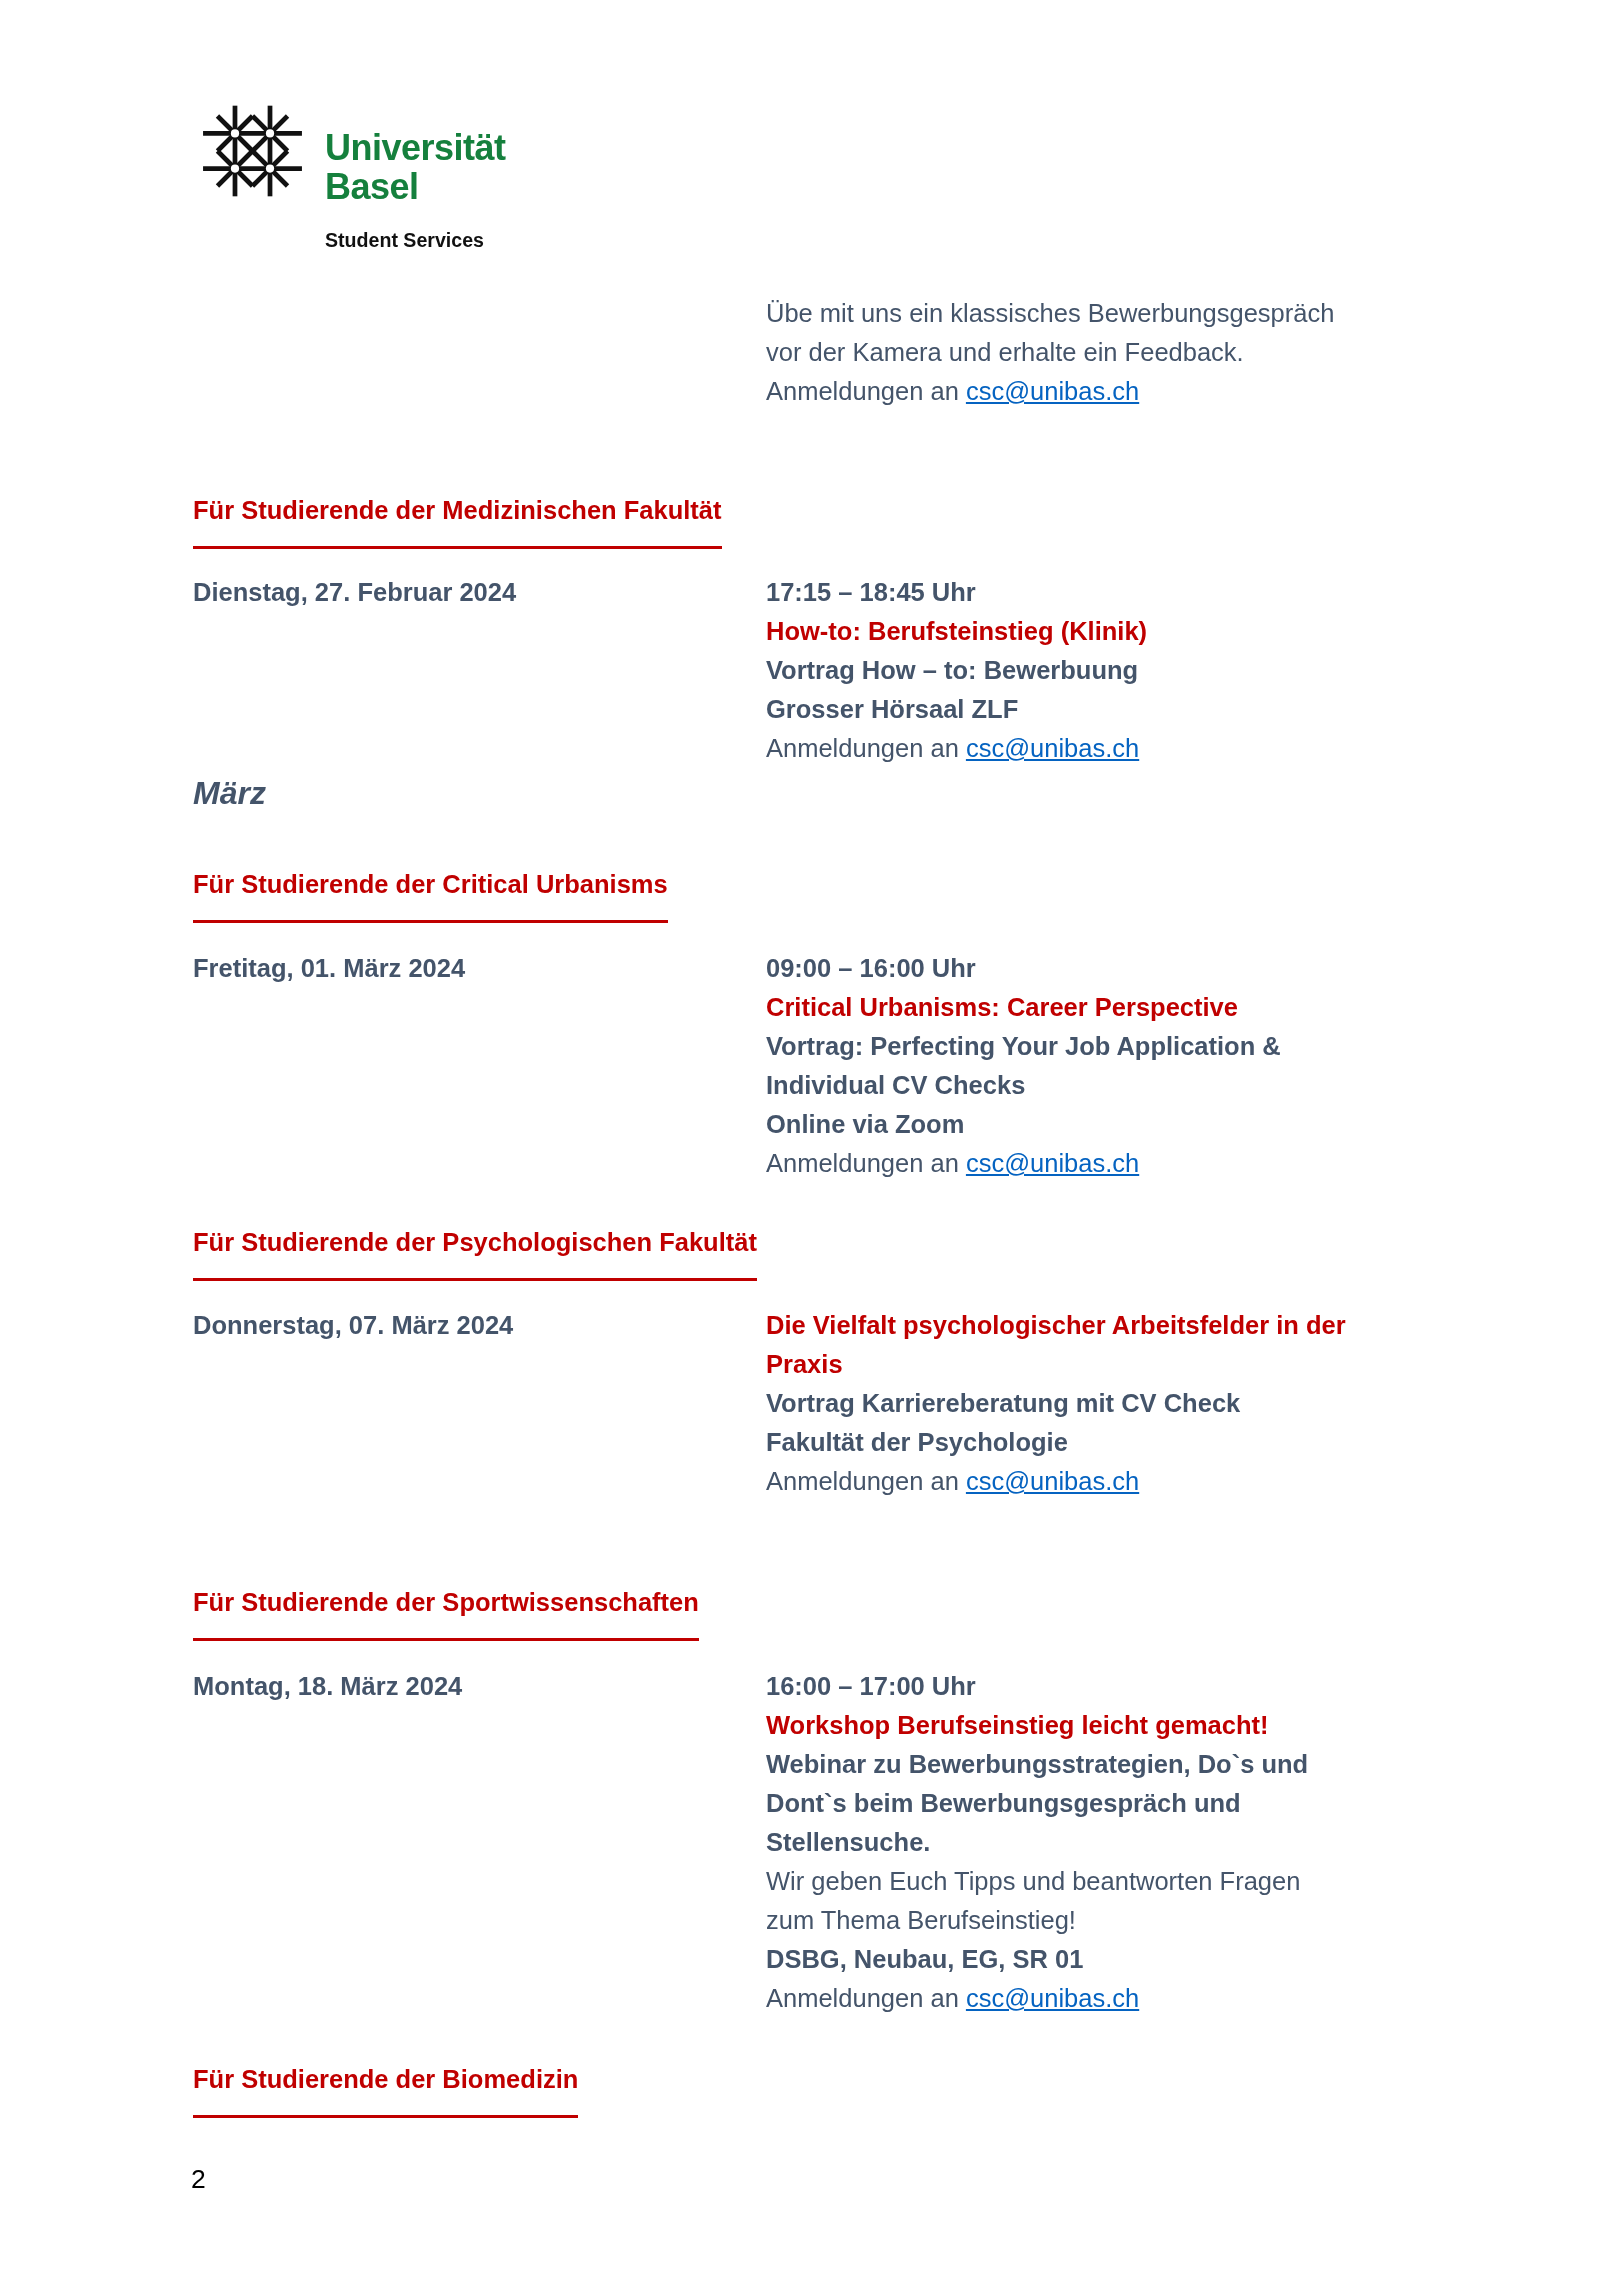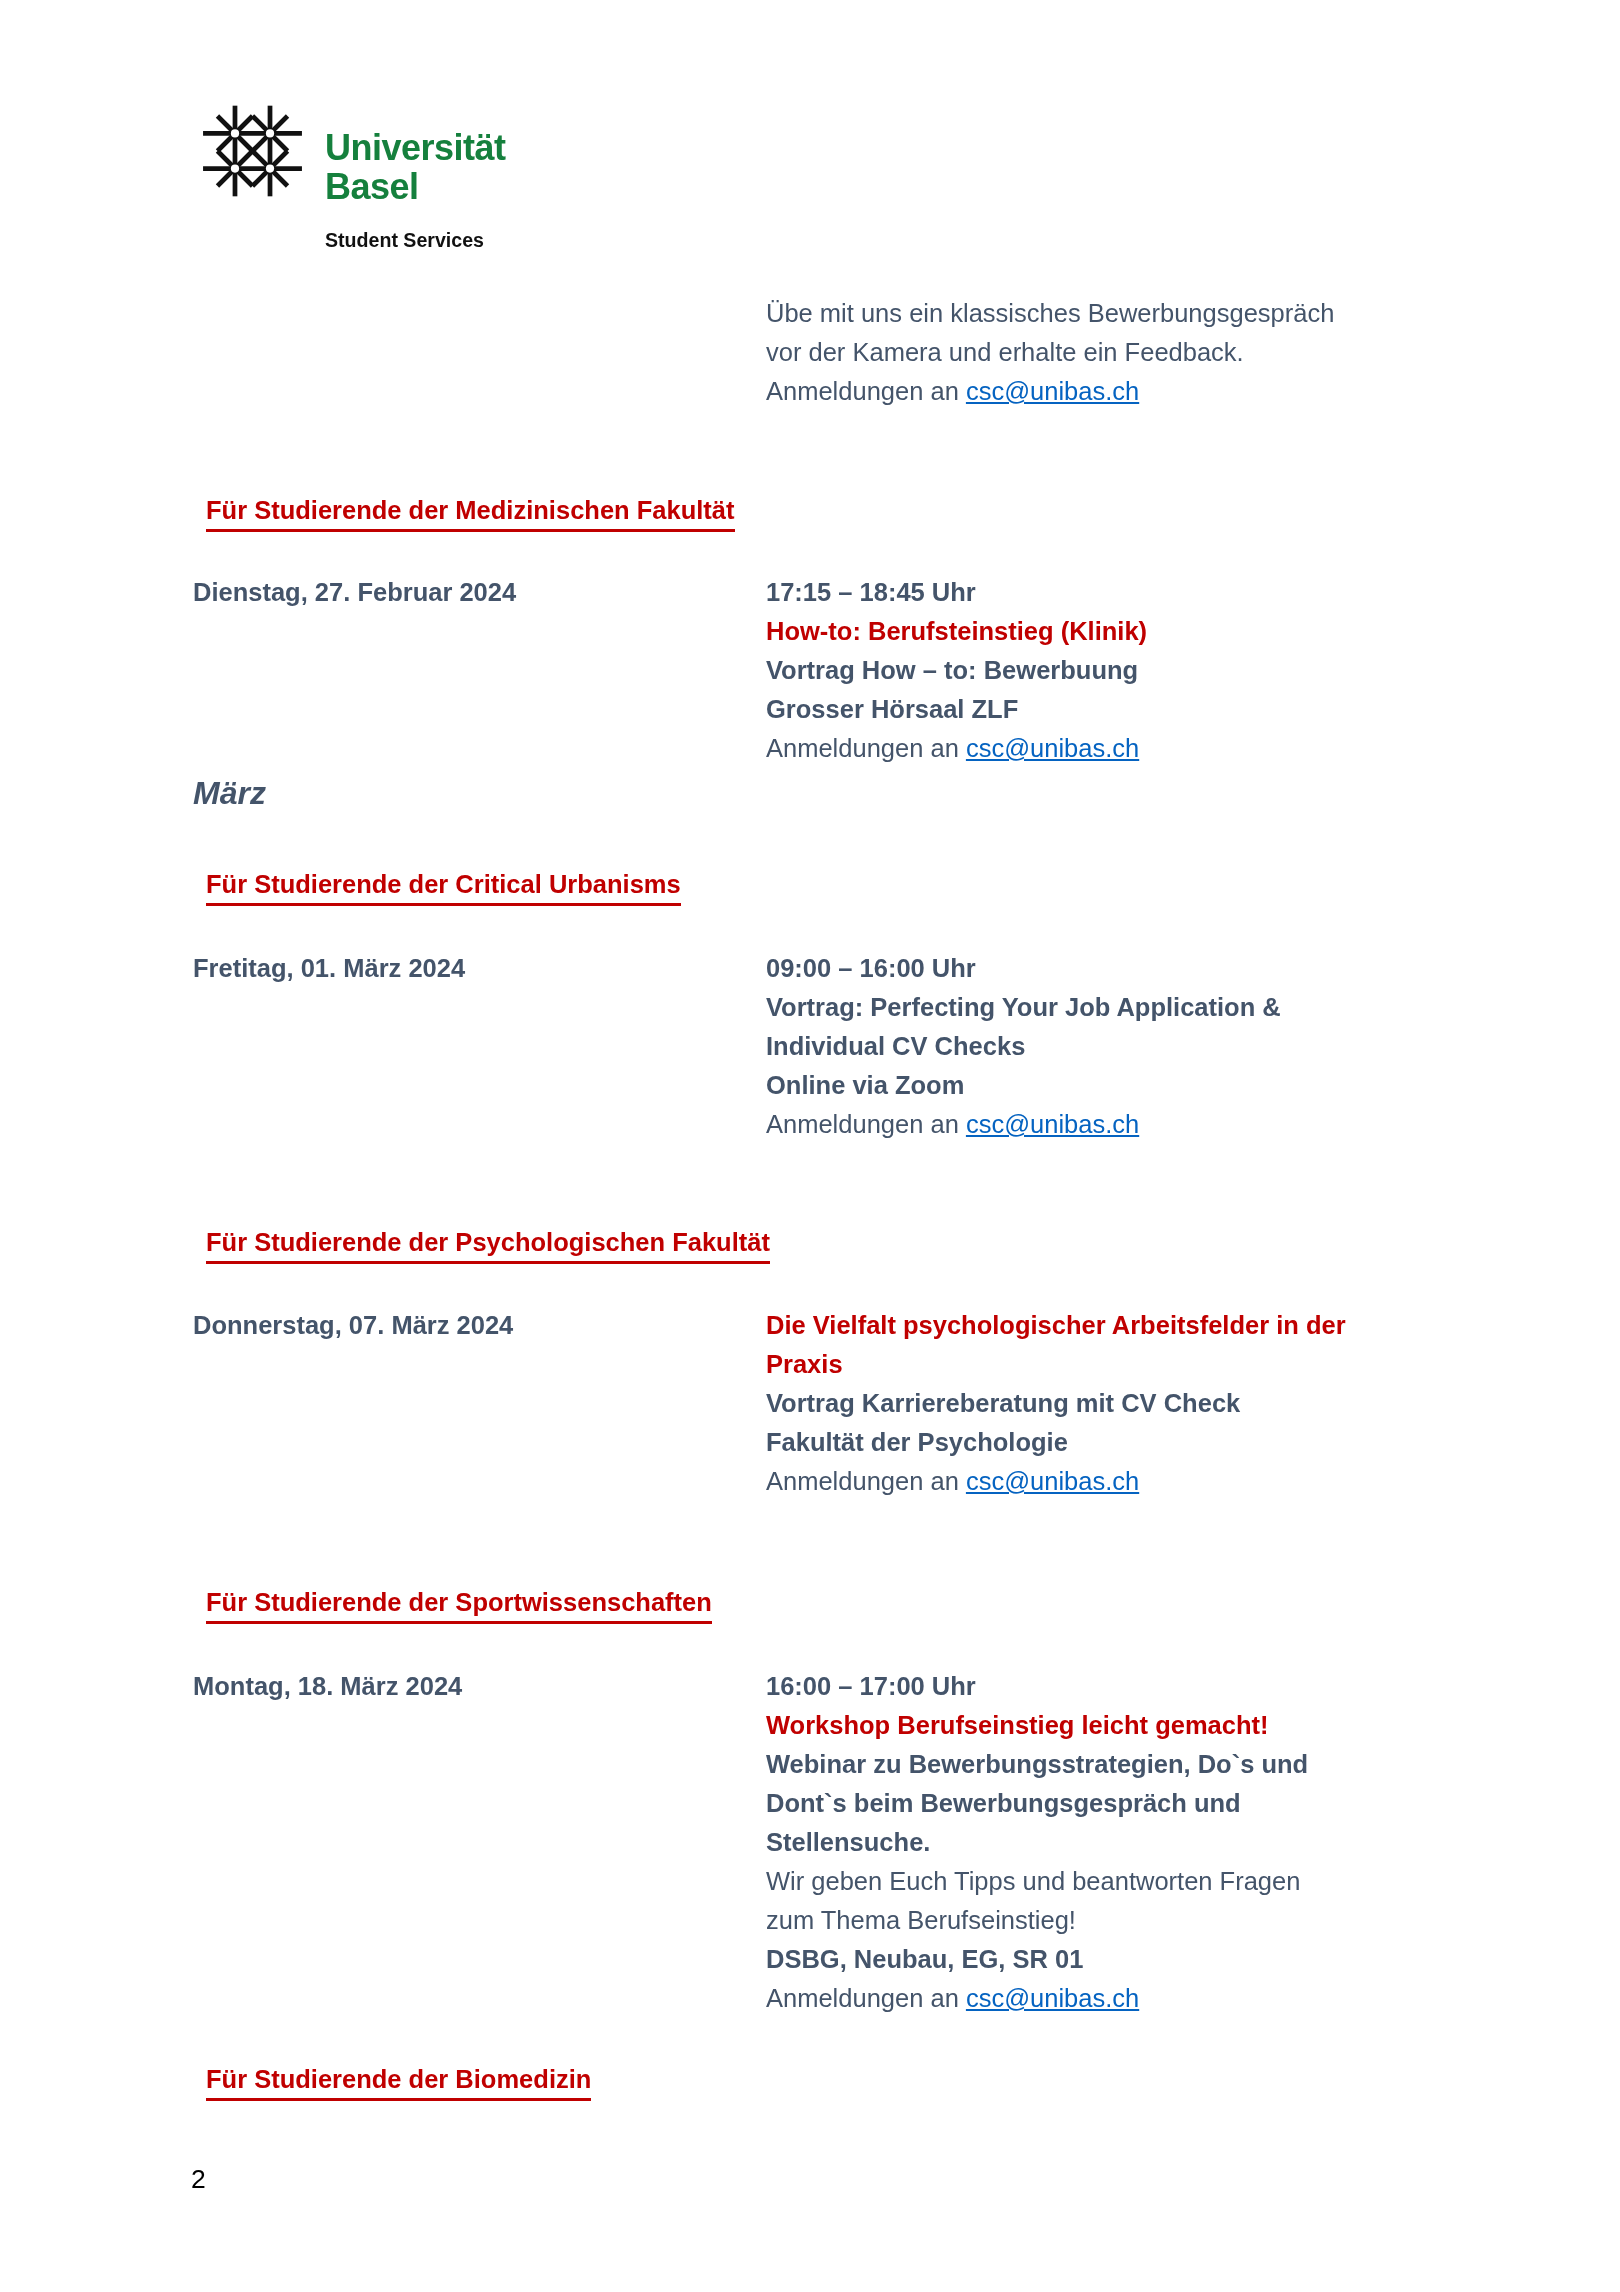--- a/index.html
+++ b/index.html
@@ -13,21 +13,21 @@
     margin:0 auto;
     overflow:hidden;
   }
   .b{font-weight:bold;}
   .red{color:#C00000;font-weight:bold;}
   .section-heading{
     position:absolute;left:193px;
     color:#C00000;font-weight:bold;font-size:25.5px;line-height:35px;
   }
   .section-heading .u{
-    border-bottom:3.9px solid #C00000;padding-bottom:1px;display:inline-block;margin-left:13px;
+    border-bottom:3.9px solid #C00000;padding-bottom:18px;display:inline-block;
   }
   .month-heading{
     position:absolute;left:193px;
     font-size:32px;line-height:39px;font-weight:bold;font-style:italic;color:#44546A;
   }
   .event{position:absolute;left:193px;width:1274px;}
   .event .date-col{position:absolute;left:0;top:0;font-weight:bold;white-space:nowrap;}
   .event .details{position:absolute;left:573px;top:0;}
   .line{height:39px;white-space:nowrap;}
   .link{color:#0563C1;text-decoration:underline;cursor:pointer;}
@@ -102,20 +102,21 @@
   <div class="month-heading" style="top:774px;">März</div>
 
   <div class="section-heading" style="top:867px;">
     <span class="u">Für Studierende der Critical Urbanisms</span>
   </div>
 
   <div class="event" style="top:949px;">
     <div class="date-col">Fretitag, 01. März 2024</div>
     <div class="details">
       <div class="line b">09:00 – 16:00 Uhr</div>
+      <div class="line red">Critical Urbanisms: Career Perspective</div>
       <div class="line b">Vortrag: Perfecting Your Job Application &amp;</div>
       <div class="line b">Individual CV Checks</div>
       <div class="line b">Online via Zoom</div>
       <div class="line"><span>Anmeldungen an </span><a class="link">csc@unibas.ch</a></div>
     </div>
   </div>
 
   <div class="section-heading" style="top:1225px;">
     <span class="u">Für Studierende der Psychologischen Fakultät</span>
   </div>

